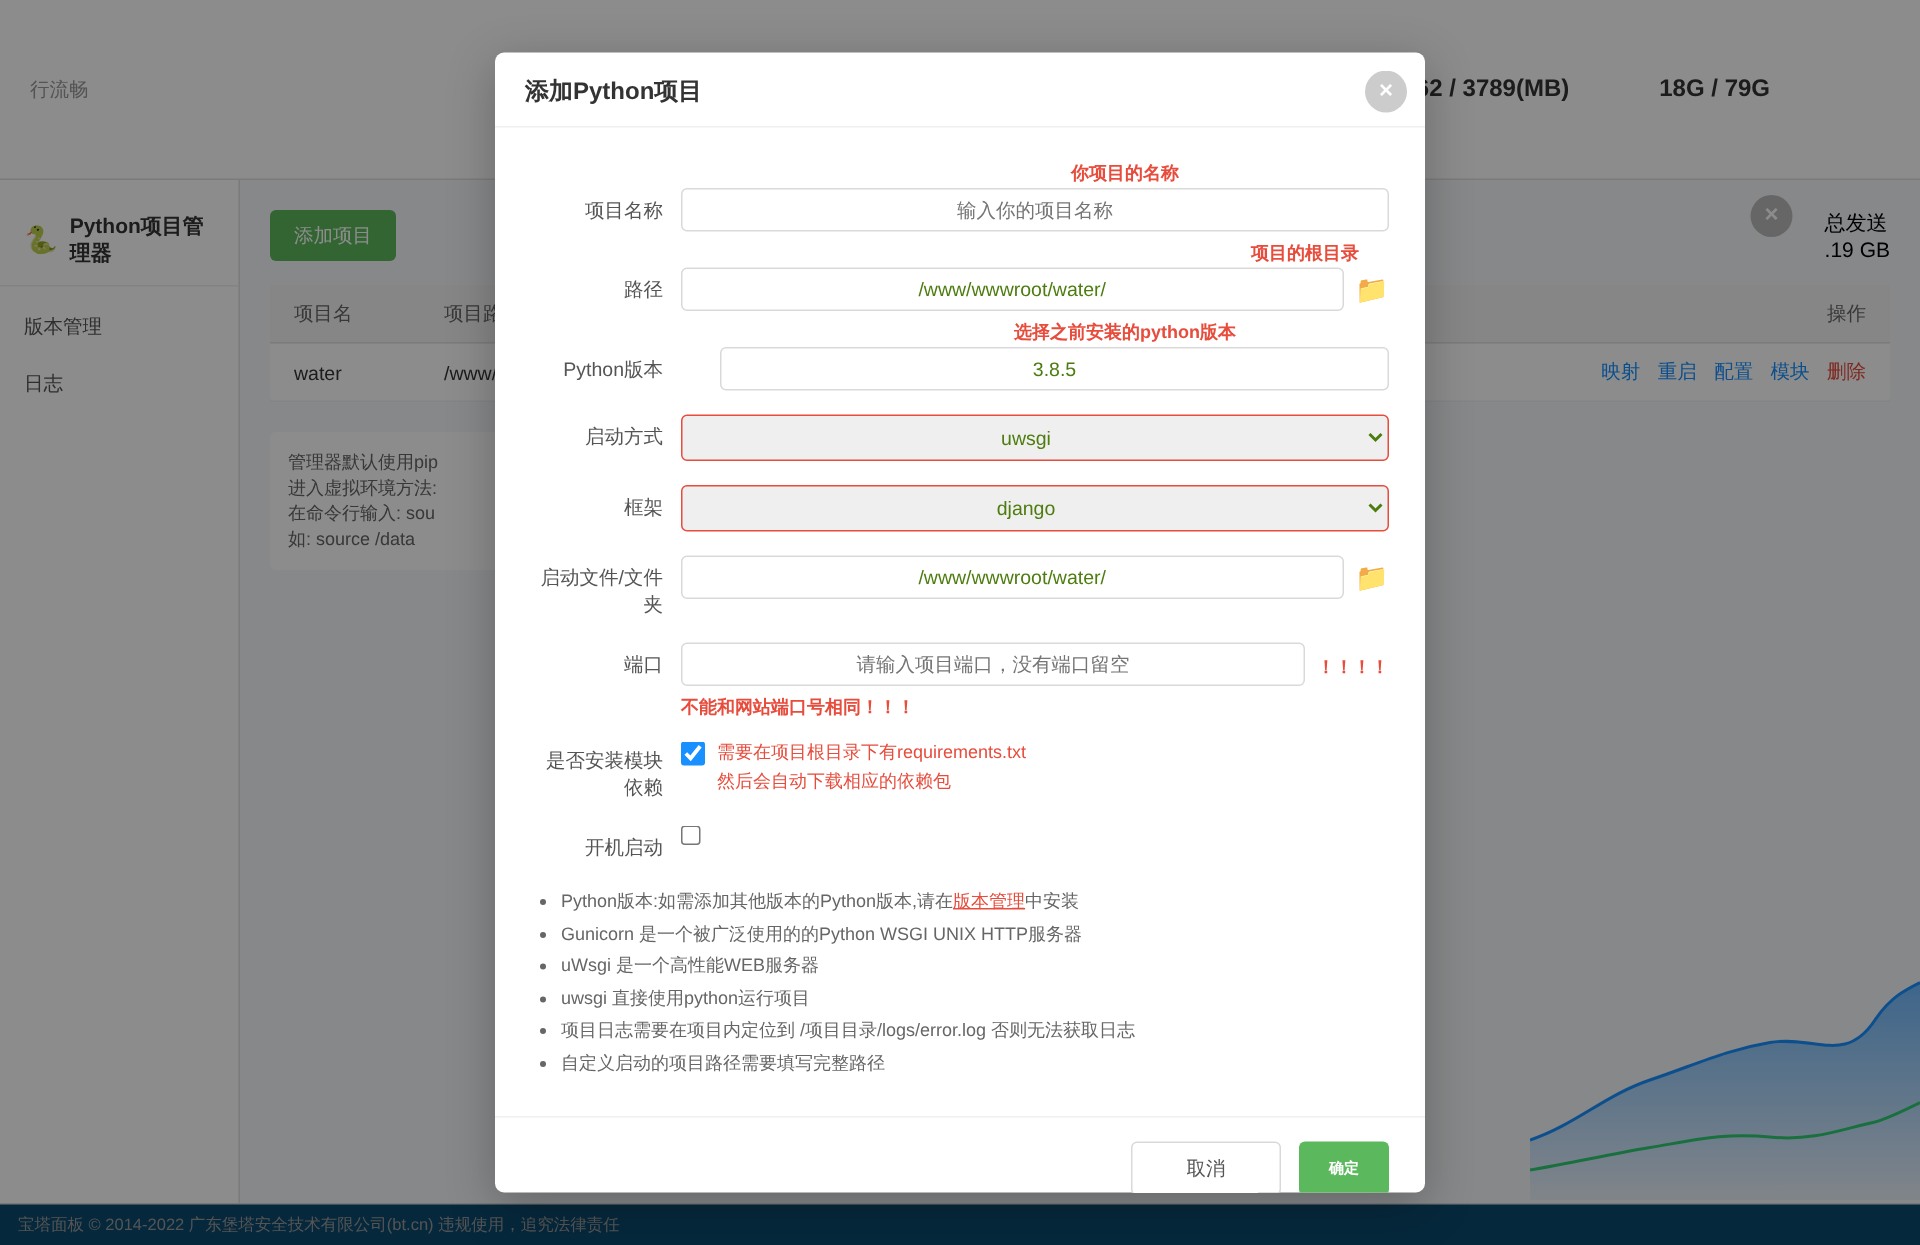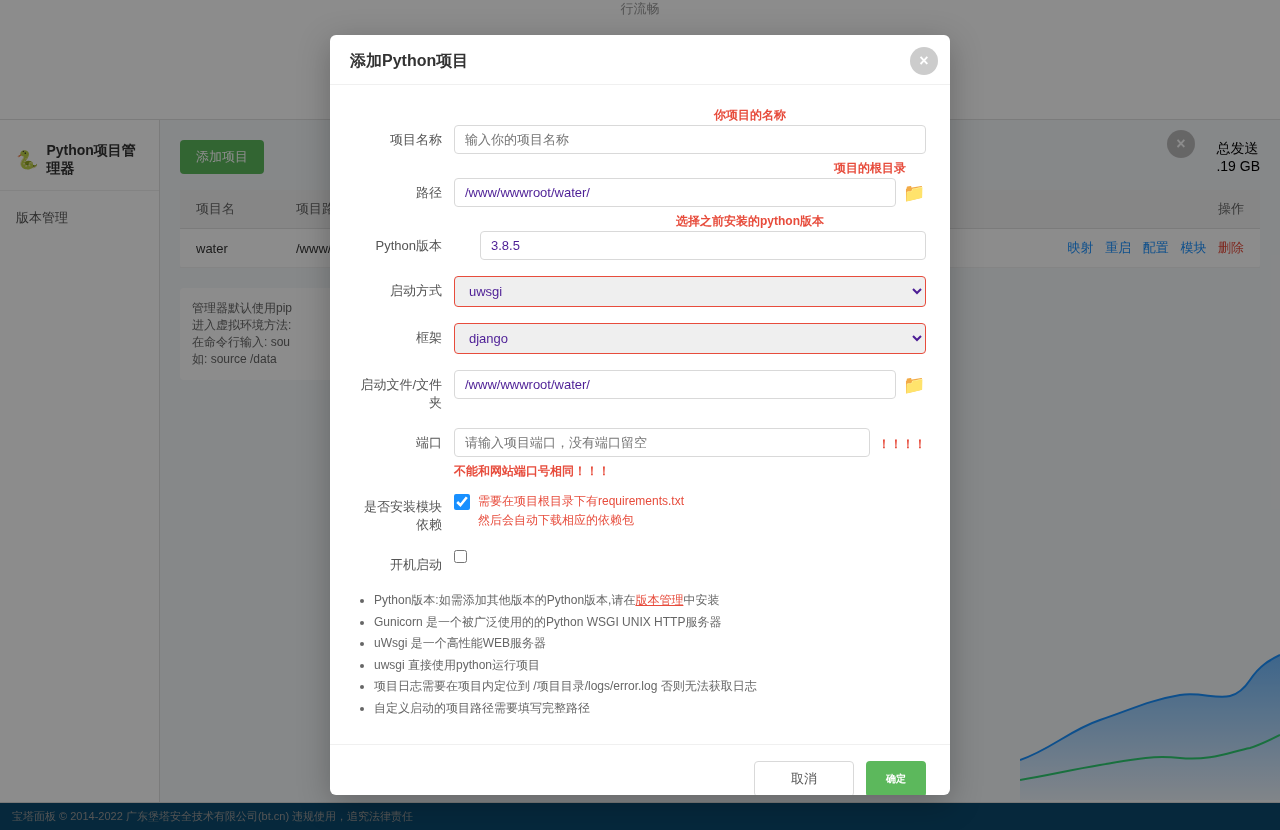--- a/index.html
+++ b/index.html
@@ -60,21 +60,20 @@
     .topbar {
       position: absolute;
       top: 0; left: 0; right: 0;
       height: 120px;
       background: #fff;
       border-bottom: 1px solid #e0e0e0;
       display: flex;
       align-items: center;
       justify-content: space-between;
       padding: 0 20px;
-      flex-direction: column;
     }
 
     .top-metrics {
       display: flex;
       gap: 60px;
       align-items: center;
       padding: 0 80px;
     }
 
     .metric {
@@ -217,22 +216,23 @@
       color: #555;
       flex-shrink: 0;
     }
 
     .form-control {
       flex: 1;
       padding: 6px 10px;
       border: 1px solid #d9d9d9;
       border-radius: 4px;
       font-size: 13px;
-      color: #4c1d95;
+      color: #4d7c0f;
       outline: none;
+      text-align: center;
     }
 
     .form-control.red-border {
       border-color: #e74c3c;
     }
 
     select.form-control {
       cursor: pointer;
     }
 
@@ -409,20 +409,21 @@
     </div>
   </div>
 
   <div class="sidebar">
     <div class="sidebar-header">
       <span style="font-size:18px;">🐍</span>
       <span>Python项目管理器</span>
     </div>
     <ul class="sidebar-menu">
       <li>版本管理</li>
+      <li>日志</li>
     </ul>
   </div>
 
   <div class="main-content">
     <button class="add-btn">添加项目</button>
 
     <div class="table-area">
       <div class="table-header">
         <span class="table-col-1">项目名</span>
         <span class="table-col-2">项目路径</span>

